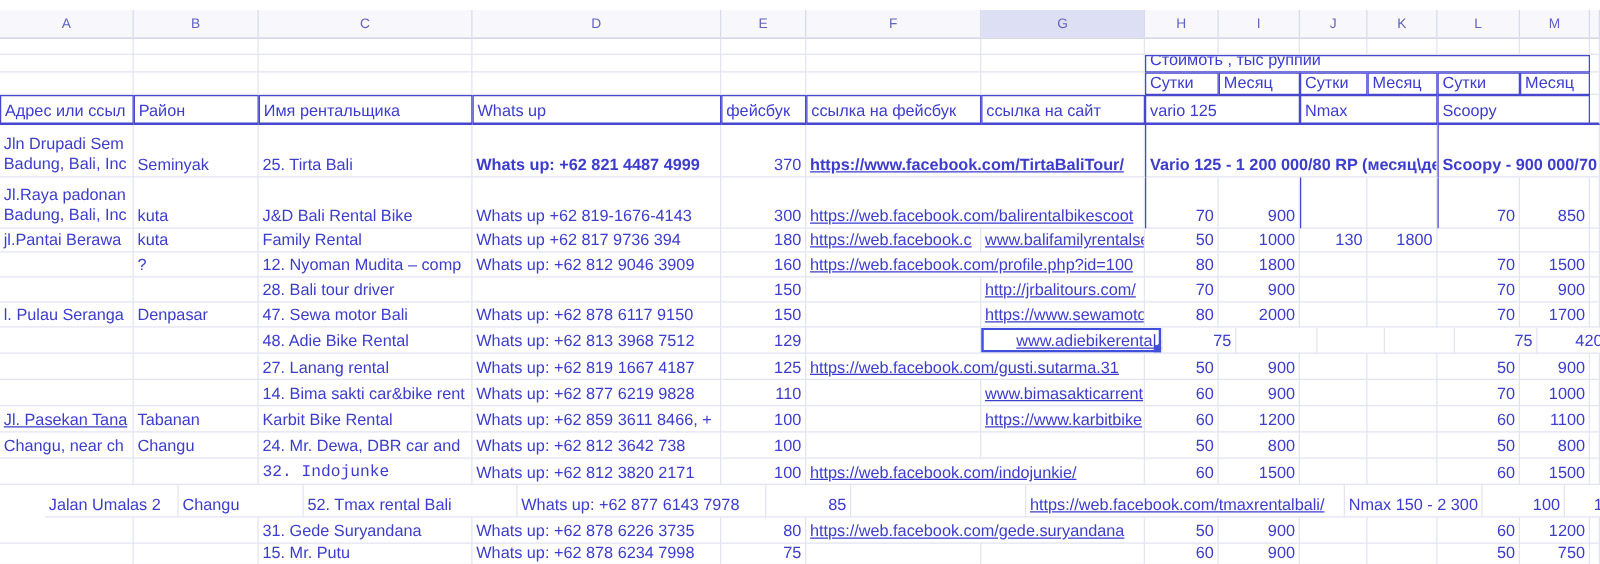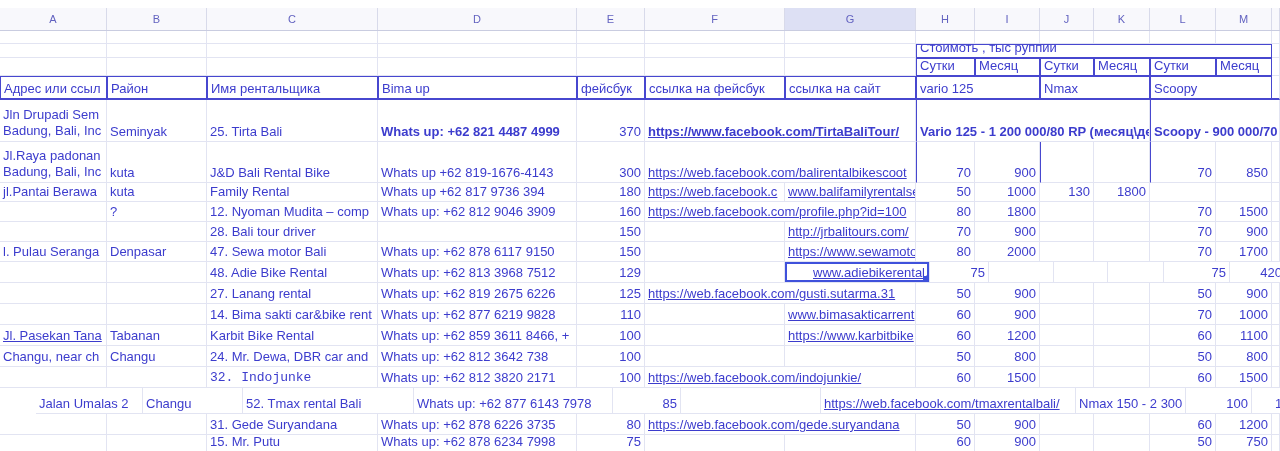--- a/index.html
+++ b/index.html
@@ -128,21 +128,21 @@
         <div class="cell box thickb" style="width: 107px;">
           <span>Адрес или ссыл</span>
         </div>
         <div class="cell box thickb" style="width: 100px;">
           <span>Район</span>
         </div>
         <div class="cell box thickb" style="width: 171px;">
           <span>Имя рентальщика</span>
         </div>
         <div class="cell box thickb" style="width: 199px;">
-          <span>Bima up</span>
+          <span>Whats up</span>
         </div>
         <div class="cell box thickb" style="width: 68px;">
           <span>фейсбук</span>
         </div>
         <div class="cell box thickb" style="width: 140px;">
           <span>ссылка на фейсбук</span>
         </div>
         <div class="cell box thickb" style="width: 131px;">
           <span>ссылка на сайт</span>
         </div>
@@ -390,21 +390,21 @@
         </div>
         <div class="cell" style="width: 8px;"></div>
       </div>
       <div class="row" style="height: 21px;">
         <div class="cell" style="width: 107px;"></div>
         <div class="cell" style="width: 100px;"></div>
         <div class="cell" style="width: 171px;">
           <span>27. Lanang rental</span>
         </div>
         <div class="cell" style="width: 199px;">
-          <span>Whats up: +62 819 2675 6226</span>
+          <span>Whats up: +62 819 1667 4187</span>
         </div>
         <div class="cell num" style="width: 68px;">
           <span>125</span>
         </div>
         <div class="cell u" style="width: 271px;">
           <span>https://web.facebook.com/gusti.sutarma.31</span>
         </div>
         <div class="cell num" style="width: 59px;">
           <span>50</span>
         </div>

